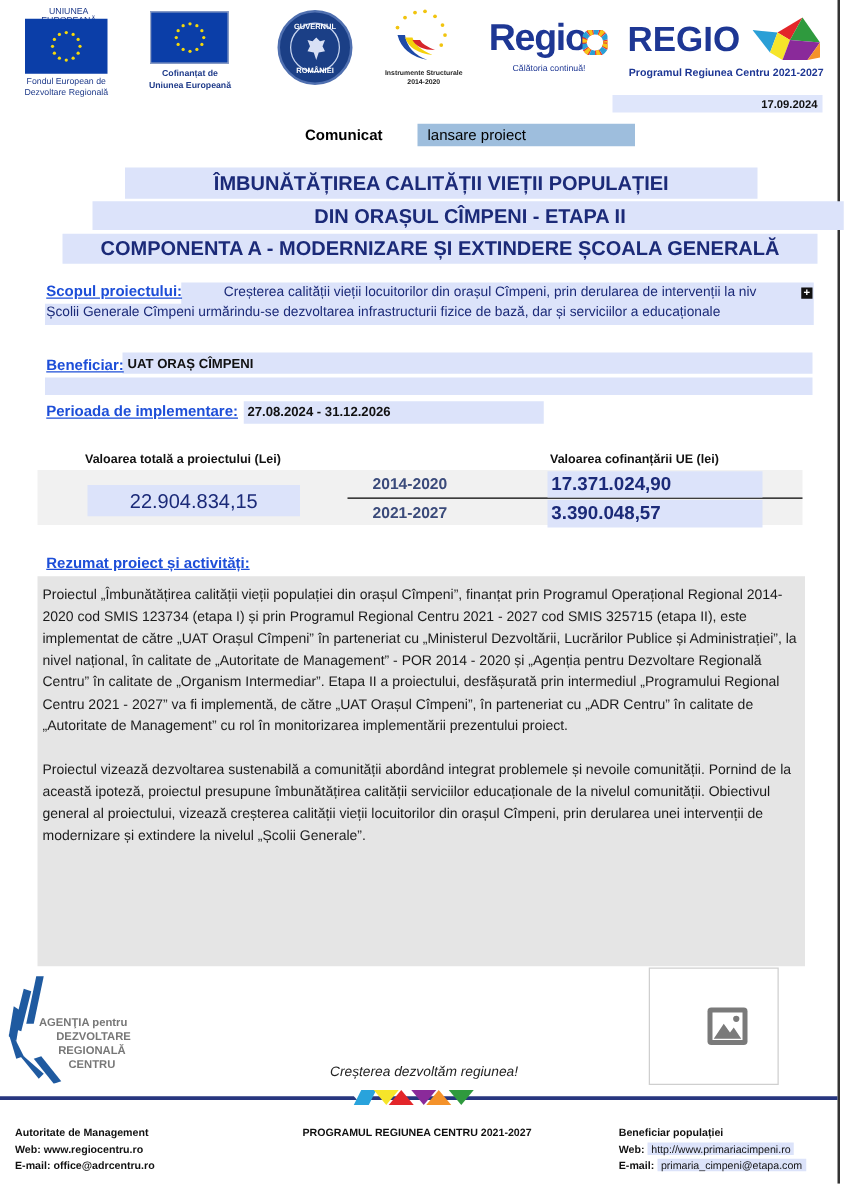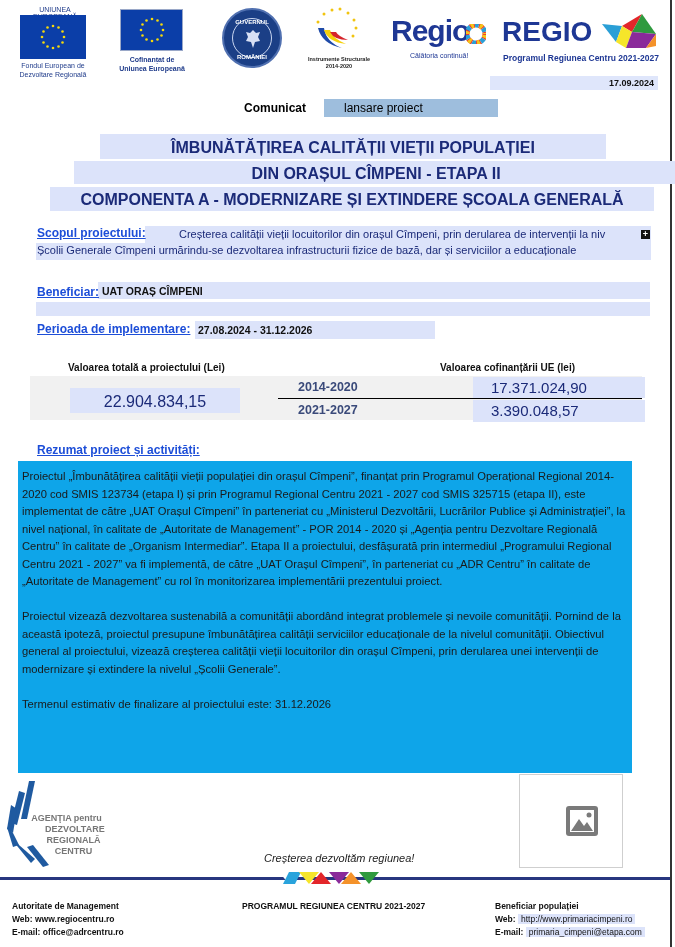--- a/index.html
+++ b/index.html
@@ -17,36 +17,36 @@
   .gov-inner { position: absolute; left: 8px; top: 8px; right: 8px; bottom: 8px; border-radius: 50%; border: 1px solid #c9d6f0; }
   .gov-text { position: absolute; width: 100%; text-align: center; color: #ffffff; font-size: 6px; font-weight: bold; font-family: "Liberation Sans", sans-serif; }
   .is-caption { font-size: 5.5px; font-weight: bold; color: #222; text-align: center; line-height: 7px; font-family: "Liberation Sans", sans-serif; }
   .regio1 { font-family: "Liberation Sans", sans-serif; font-weight: bold; color: #1e3794; font-size: 30px; letter-spacing: -1px; }
   .regio1-sub { font-size: 7px; color: #1e3794; font-family: "Liberation Sans", sans-serif; }
   .regio2 { font-family: "Liberation Sans", sans-serif; font-weight: bold; color: #1e3794; font-size: 28px; letter-spacing: 0px; }
   .regio2-sub { font-size: 8.5px; color: #1e3794; font-weight: bold; font-family: "Liberation Sans", sans-serif; }
 
   .date-bar { left: 490px; top: 76px; width: 168px; height: 14px; background: #dfe6fb; font-size: 9px; font-weight: bold; text-align: right; padding-right: 4px; line-height: 14px; color: #111; }
   .comunicat { top: 100px; left: 244px; height: 17px; font-size: 12px; font-weight: bold; line-height: 17px; }
-  .comunicat-hl { top: 99px; left: 324px; width: 174px; height: 18px; background: #9ebedd; font-size: 12px; line-height: 18px; padding-left: 20px; font-weight: normal; }
+  .comunicat-hl { top: 99px; left: 334px; width: 174px; height: 18px; background: #9ebedd; font-size: 12px; line-height: 18px; padding-left: 8px; font-weight: normal; }
 
   .title-bar { background: #dce3fa; color: #1b2a78; font-weight: bold; text-align: center; font-family: "Liberation Sans", sans-serif; font-size: 16px; }
   .label { font-size: 12px; font-weight: bold; color: #1d4ed8; text-decoration: underline; }
   .hlbox { background: #dce3fa; }
   .val-small { font-size: 11px; color: #1b2a78; }
   .val-bold { font-size: 10.5px; font-weight: bold; color: #111; }
 
   .money-band { left: 30px; top: 376px; width: 612px; height: 44px; background: #f1f1f1; }
   .money-head { font-size: 10px; font-weight: bold; color: #111; }
   .money-total { left: 70px; top: 388px; width: 170px; height: 25px; background: #dce3fa; color: #1b2a78; font-weight: normal; font-size: 16px; text-align: center; line-height: 27px; }
   .period { font-size: 12.5px; font-weight: bold; color: #3a4a7a; }
-  .money-val { background: #dce3fa; color: #1b2a78; font-weight: normal; font-size: 15px; padding-left: 18px; margin-left: 35px; }
+  .money-val { background: #dce3fa; color: #1b2a78; font-weight: bold; font-size: 15px; padding-left: 3px; }
   .money-line { left: 278px; top: 398px; width: 364px; height: 1px; background: #000; }
 
-  .summary-box { left: 18px; top: 461px; width: 614px; height: 312px; background: #0ea5e9; padding: 7px 0 0 4px; font-size: 11.2px; line-height: 17.5px; color: #1a1a1a; }
+  .summary-box { left: 30px; top: 461px; width: 614px; height: 312px; background: #e5e5e5; padding: 7px 0 0 4px; font-size: 11.2px; line-height: 17.5px; color: #1a1a1a; }
   .summary-box p { margin-bottom: 17.5px; }
 
   .adr-logo { left: 5px; top: 779px; width: 105px; height: 88px; }
   .adr-text { left: 45px; top: 813px; font-family: "Liberation Sans", sans-serif; font-weight: bold; color: #777; font-size: 9px; line-height: 11px; text-align: center; width: 57px; }
   .slogan { left: 264px; top: 852px; font-size: 11px; font-style: italic; color: #222; }
   .img-placeholder { left: 519px; top: 774px; width: 104px; height: 94px; border: 1px solid #cfcfcf; background: #fff; }
 
   .footer-line { left: 0; top: 877px; width: 670px; height: 3px; background: #27367f; }
   .footer-text { font-size: 8.5px; font-weight: bold; color: #111; line-height: 13px; }
   .footer-hl { background: #dce3fa; font-weight: normal; font-size: 8.5px; padding: 0 3px; }
@@ -188,21 +188,20 @@
 
 <div class="abs period" style="left:298px;top:380px;">2014-2020</div>
 <div class="abs money-val" style="left:438px;top:377px;width:172px;height:21px;line-height:22px;">17.371.024,90</div>
 <div class="abs period" style="left:298px;top:403px;">2021-2027</div>
 <div class="abs money-val" style="left:438px;top:400px;width:172px;height:22px;line-height:22px;">3.390.048,57</div>
 
 <div class="abs label" style="left:37px;top:443px;">Rezumat proiect și activități:</div>
 <div class="abs summary-box">
   <p>Proiectul „Îmbunătățirea calității vieții populației din orașul Cîmpeni”, finanțat prin Programul Operațional Regional 2014-2020 cod SMIS 123734 (etapa I) și prin Programul Regional Centru 2021 - 2027 cod SMIS 325715 (etapa II), este implementat de către „UAT Orașul Cîmpeni” în parteneriat cu „Ministerul Dezvoltării, Lucrărilor Publice și Administrației”, la nivel național, în calitate de „Autoritate de Management” - POR 2014 - 2020 și „Agenția pentru Dezvoltare Regională Centru” în calitate de „Organism Intermediar”. Etapa II a proiectului, desfășurată prin intermediul „Programului Regional Centru 2021 - 2027” va fi implementă, de către „UAT Orașul Cîmpeni”, în parteneriat cu „ADR Centru” în calitate de „Autoritate de Management” cu rol în monitorizarea implementării prezentului proiect.</p>
   <p>Proiectul vizează dezvoltarea sustenabilă a comunității abordând integrat problemele și nevoile comunității. Pornind de la această ipoteză, proiectul presupune îmbunătățirea calității serviciilor educaționale de la nivelul comunității. Obiectivul general al proiectului, vizează creșterea calității vieții locuitorilor din orașul Cîmpeni, prin derularea unei intervenții de modernizare și extindere la nivelul „Școlii Generale”.</p>
-  <p>Termenul estimativ de finalizare al proiectului este: 31.12.2026</p>
 </div>
 
 <svg class="abs adr-logo" viewBox="0 0 105 88">
   <g fill="#1f5aa0">
     <polygon points="24,2 30,2 22,40 16,40"></polygon>
     <polygon points="14,12 20,14 12,46 6,44"></polygon>
     <polygon points="6,26 12,30 8,54 2,50"></polygon>
     <polygon points="2,48 8,54 14,66 8,68"></polygon>
     <polygon points="8,62 14,66 30,80 26,84"></polygon>
     <polygon points="22,68 28,66 44,86 38,88"></polygon>

